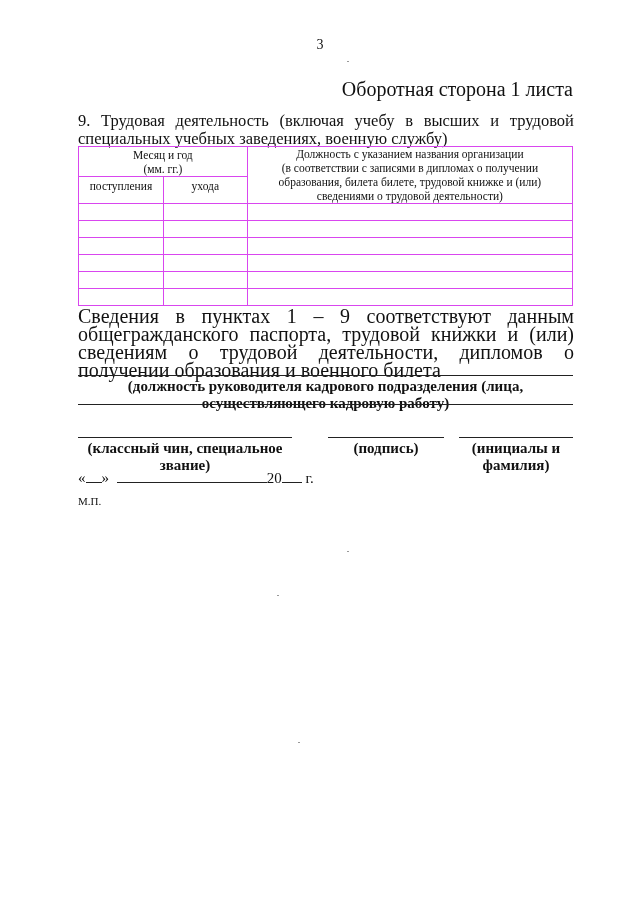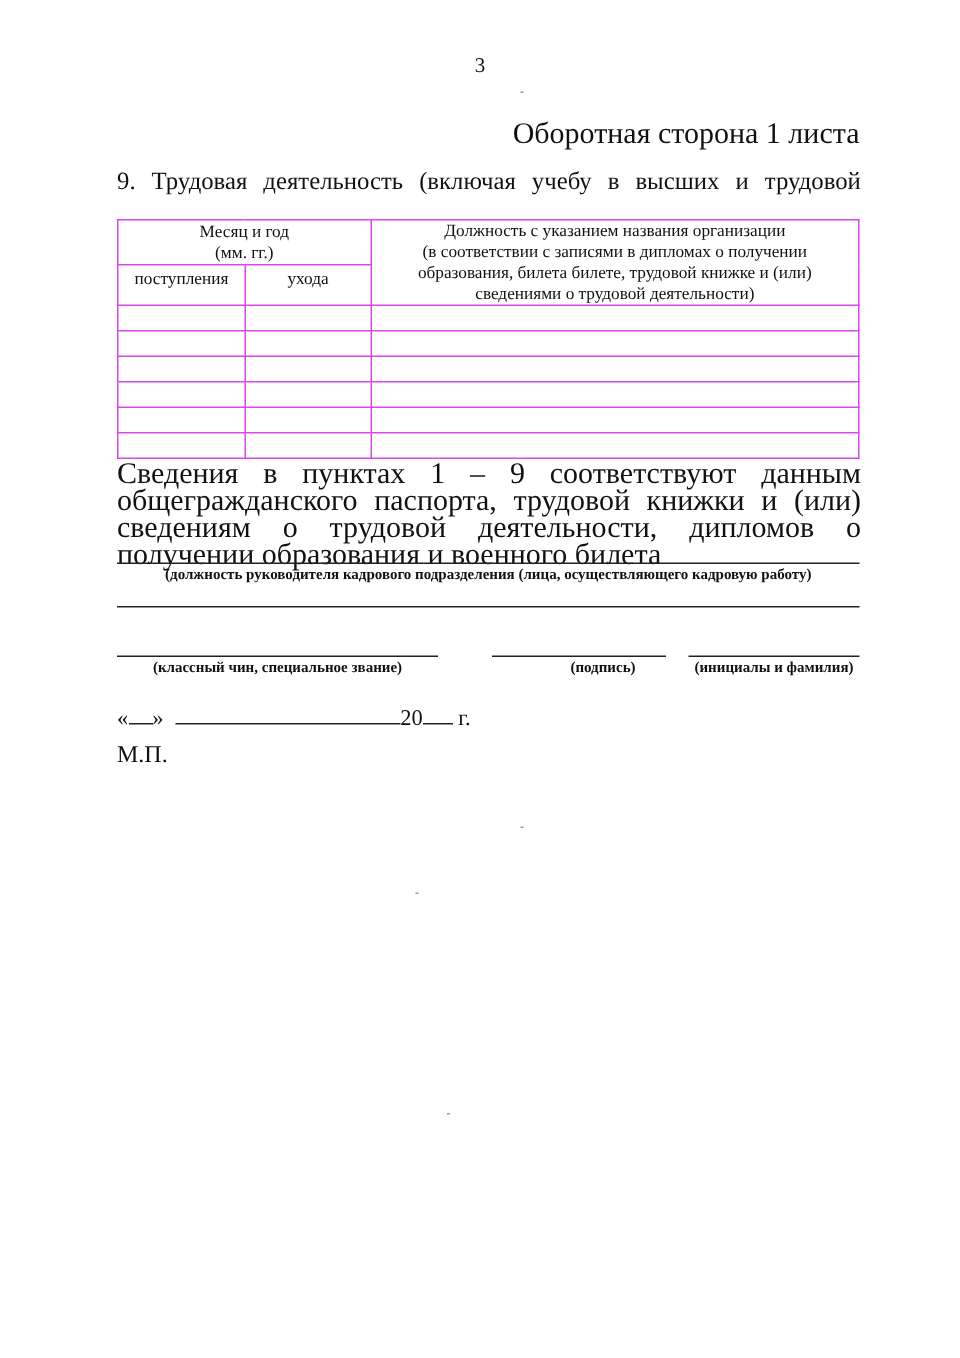--- a/index.html
+++ b/index.html
@@ -8,23 +8,23 @@
   .abs { position:absolute; }
   .pagenum { left:0; width:640px; top:37px; text-align:center; font-size:14px; }
   .sheet { right:67px; top:78px; font-size:20px; }
   .s9 { left:78px; width:496px; top:112px; font-size:16.5px; line-height:18px; }
   .s9 .l1 { display:flex; justify-content:space-between; }
   table.work { position:absolute; left:78px; top:146px; width:495px; border-collapse:collapse; font-size:11.5px; }
   table.work td { border:1px solid #d946ef; text-align:center; padding:0; line-height:14px; }
   table.work tr.drow td { height:16px; }
   .verify { left:78px; width:496px; top:307px; font-size:20px; line-height:18px; text-align:justify; }
   .line { position:absolute; border-top:1px solid #222; height:0; }
-  .cap { position:absolute; font-size:10px; font-weight:bold; text-align:center; }
+  .cap { position:absolute; font-size:15px; font-weight:bold; text-align:center; }
   .date { left:78px; top:468px; font-size:15px; }
-  .mp { left:78px; top:495px; font-size:16px; }
+  .mp { left:78px; top:495px; font-size:11px; }
   .u { display:inline-block; border-bottom:1px solid #222; vertical-align:baseline; }
   .dot { position:absolute; width:2px; height:1px; background:#999; }
 </style>
 </head>
 <body>
 
 <div class="abs pagenum">3</div>
 <div class="abs sheet">Оборотная сторона 1 листа</div>
 
 <div class="abs s9">
@@ -32,20 +32,21 @@
     <span>9.</span>
     <span>Трудовая</span>
     <span>деятельность</span>
     <span>(включая</span>
     <span>учебу</span>
     <span>в</span>
     <span>высших</span>
     <span>и</span>
     <span>трудовой</span>
   </div>
+  <div>специальных учебных заведениях, военную службу)</div>
 </div>
 
 <table class="work">
   <colgroup>
     <col style="width:85px">
       <col style="width:84px">
       <col style="width:326px">
   </colgroup>
   <tbody>
       <tr style="height:29px">
@@ -100,21 +101,21 @@
 <div class="abs verify">Сведения в пунктах 1 – 9 соответствуют данным общегражданского паспорта, трудовой книжки и (или) сведениям о трудовой деятельности, дипломов о получении образования и военного билета</div>
 
 <div class="line" style="left:78px;top:375px;width:495px;"></div>
 <div class="cap" style="left:78px;top:378px;width:495px;">(должность руководителя кадрового подразделения (лица, осуществляющего кадровую работу)</div>
 <div class="line" style="left:78px;top:404px;width:495px;"></div>
 
 <div class="line" style="left:78px;top:437px;width:214px;"></div>
 <div class="cap" style="left:78px;top:440px;width:214px;">(классный чин, специальное звание)</div>
 
 <div class="line" style="left:328px;top:437px;width:116px;"></div>
-<div class="cap" style="left:344px;top:440px;width:116px;">(подпись)</div>
+<div class="cap" style="left:328px;top:440px;width:116px;">(подпись)</div>
 
 <div class="line" style="left:459px;top:437px;width:114px;"></div>
 <div class="cap" style="left:459px;top:440px;width:114px;">(инициалы и фамилия)</div>
 
 <div class="abs date">
   <span>«</span><span class="u" style="width:16px;height:14px;"></span><span>»</span>
   <span class="u" style="width:150px;height:14px;margin-left:4px;"></span><span>20</span><span class="u" style="width:20px;height:14px;"></span>
   <span>г.</span>
 </div>
 

